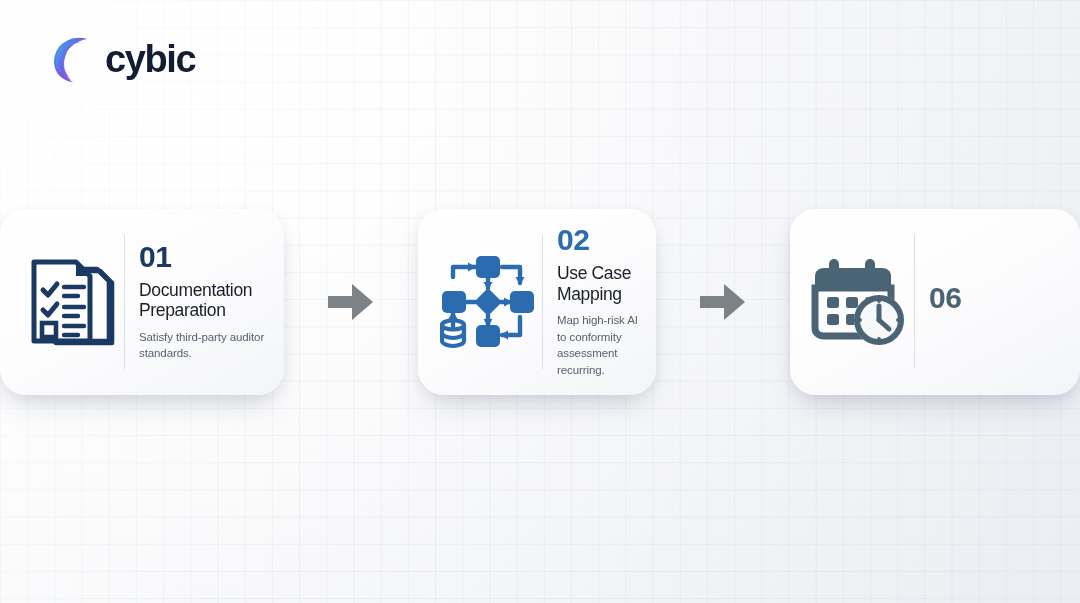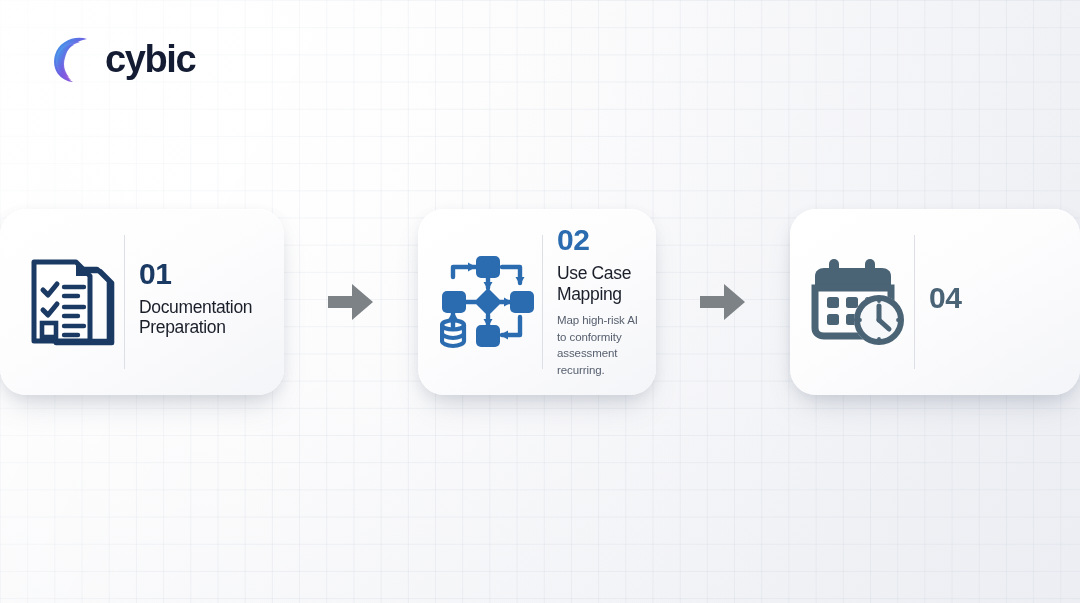--- a/index.html
+++ b/index.html
@@ -128,20 +128,21 @@
             <line x1="40" y1="63" x2="54" y2="63"></line>
             <line x1="40" y1="73" x2="60" y2="73"></line>
             <line x1="40" y1="82" x2="54" y2="82"></line>
           </g>
         </svg>
       </div>
       <div class="divider"></div>
       <div class="card-body">
         <div class="num" style="color:#1B3A63">01</div>
         <div class="title">Documentation Preparation</div>
+        <div class="desc">Satisfy third-party auditor standards.</div>
       </div>
     </div>
 
     <div class="arrow">
       <svg width="46" height="42" viewBox="0 0 46 42">
         <path d="M0,15 L24,15 L24,3 L45,21 L24,39 L24,27 L0,27 Z" fill="#7d8287"></path>
       </svg>
     </div>
 
     <div class="card card-2">
@@ -217,18 +218,18 @@
           <g fill="#4A6375">
             <circle cx="68" cy="45" r="1.9"></circle>
             <circle cx="87" cy="64" r="1.9"></circle>
             <circle cx="68" cy="83" r="1.9"></circle>
             <circle cx="49" cy="64" r="1.9"></circle>
           </g>
         </svg>
       </div>
       <div class="divider"></div>
       <div class="card-body">
-        <div class="num" style="color:#4A6375">04</div>
+        <div class="num" style="color:#4A6375">06</div>
       </div>
     </div>
 
   </div>
 </div>
 
 </body></html>

